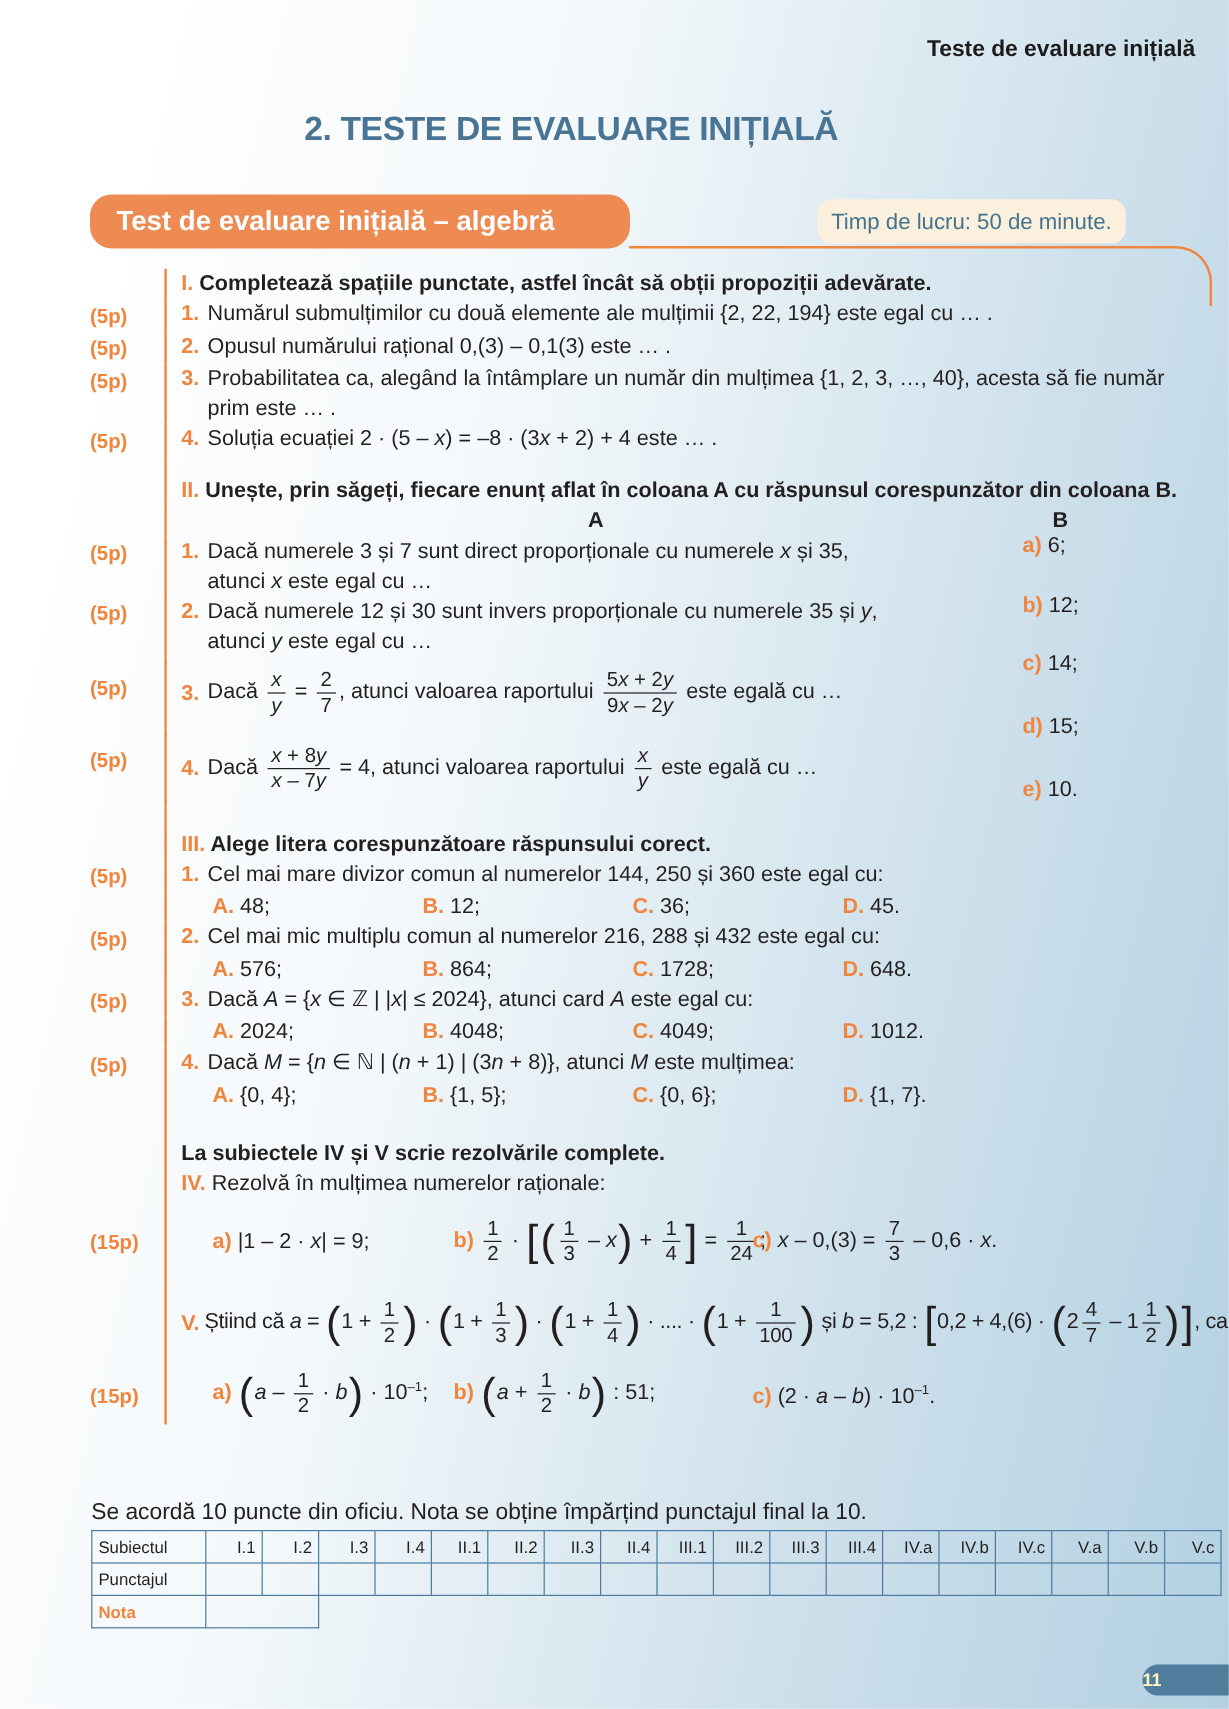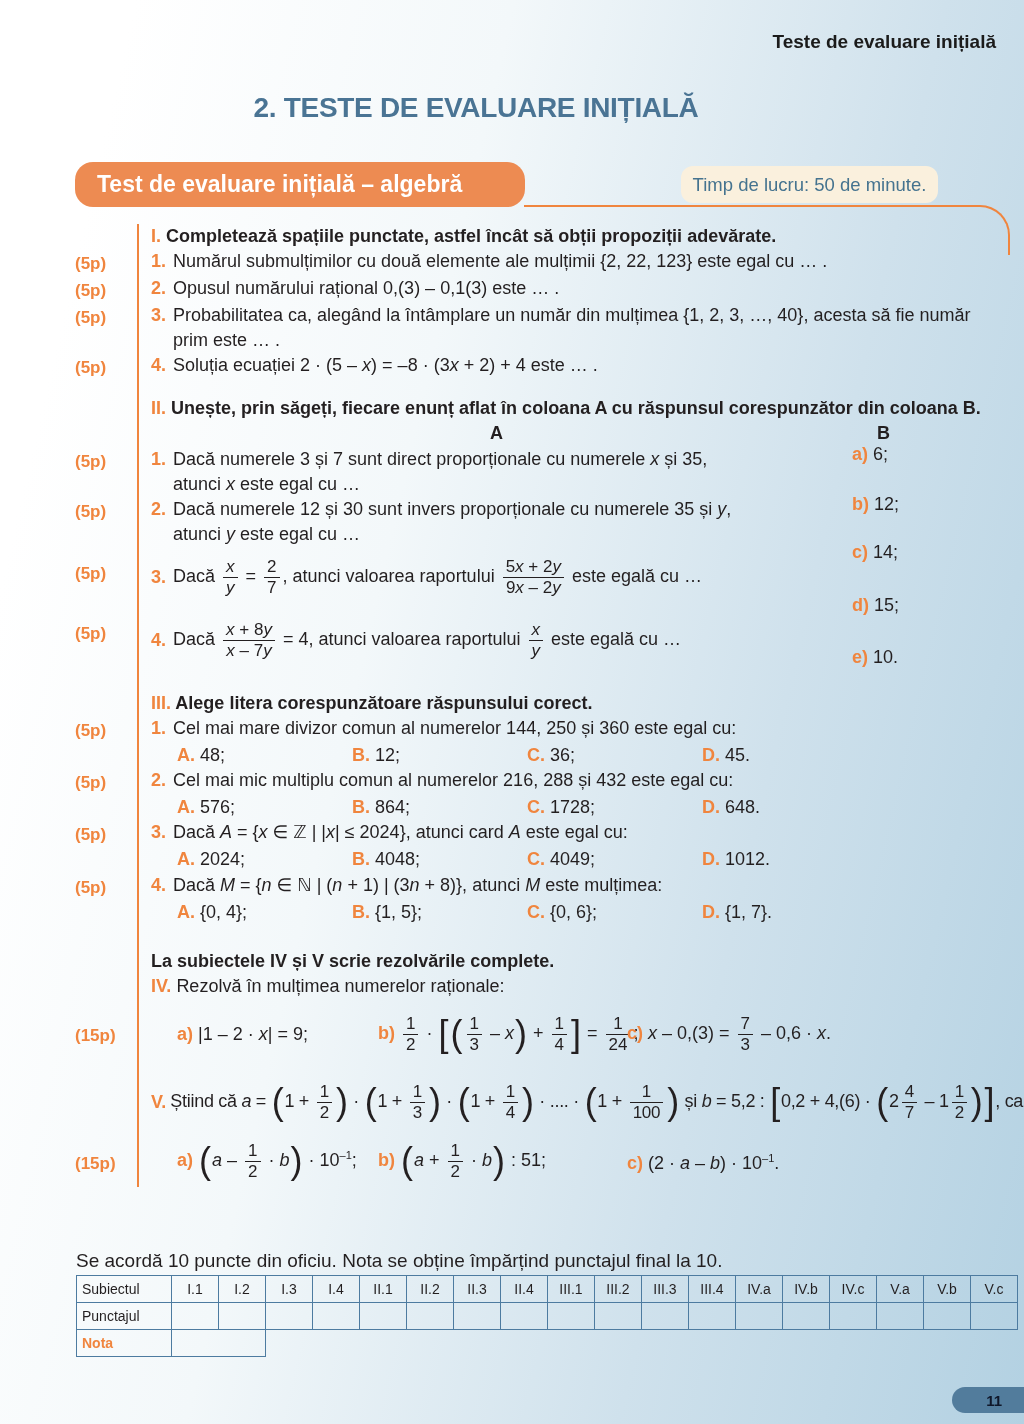--- a/index.html
+++ b/index.html
@@ -59,28 +59,28 @@
   .optrow{white-space:nowrap;min-height:24px;}
   .opt{display:inline-block;width:175px;}
   .opt.first{margin-left:26px;}
   .opt.last{width:auto;}
   .part{flex:none;white-space:nowrap;}
   .p1{margin-left:26px;width:201px;} .p2{width:249px;} .p3{width:auto;}
   
   .footer-note{position:absolute;left:76px;top:1250px;font-size:19px;}
   .score-table{position:absolute;left:76px;top:1275px;border-collapse:collapse;table-layout:fixed;
     font-size:14px;}
-  .score-table td{border:1px solid #4d7ba0;height:26px;padding:0 5px;text-align:center;
+  .score-table td{border:1px solid #4d7ba0;height:26px;padding:0 5px;text-align:right;
     font-weight:normal;}
   .score-table td.lab{text-align:left;width:84px;}
   .score-table td.c{width:36px;}
   .score-table td.nota{color:#f0853e;font-weight:bold;text-align:left;}
   .pagenum{position:absolute;left:952px;top:1387px;width:72px;height:26px;background:#527c9c;
-    border-radius:13px 0 0 13px;color:#0f172a;font-weight:bold;font-size:15px;
-    display:flex;align-items:center;justify-content:flex-end;padding-right:22px;box-sizing:border-box;}
+    border-radius:13px 0 0 13px;color:#fef9c3;font-weight:bold;font-size:15px;
+    display:flex;align-items:center;justify-content:flex-start;padding-right:22px;box-sizing:border-box;}
 </style>
 </head>
 <body>
 
 <div class="page">
 
   <div class="running-head">Teste de evaluare inițială</div>
   <div class="page-title">2. TESTE DE EVALUARE INIȚIALĂ</div>
 
   <div class="banner">
@@ -96,21 +96,21 @@
     <div class="pts"></div>
     <div class="line hrow">
       <span class="sno">I.</span>
       <span>Completează spațiile punctate, astfel încât să obții propoziții adevărate.</span>
     </div>
 
     <div class="pts">(5p)</div>
     <div class="line mh25">
       <div class="item nw">
           <span class="no">1.</span>
-          <div class="txt"><span>Numărul submulțimilor cu două elemente ale mulțimii {2, 22, 123} este egal cu … .</span></div>
+          <div class="txt"><span>Numărul submulțimilor cu două elemente ale mulțimii {2, 22, 194} este egal cu … .</span></div>
         </div>
     </div>
 
     <div class="pts">(5p)</div>
     <div class="line mh25">
       <div class="item nw">
           <span class="no">2.</span>
           <div class="txt"><span>Opusul numărului rațional 0,(3) – 0,1(3) este … .</span></div>
         </div>
     </div>

